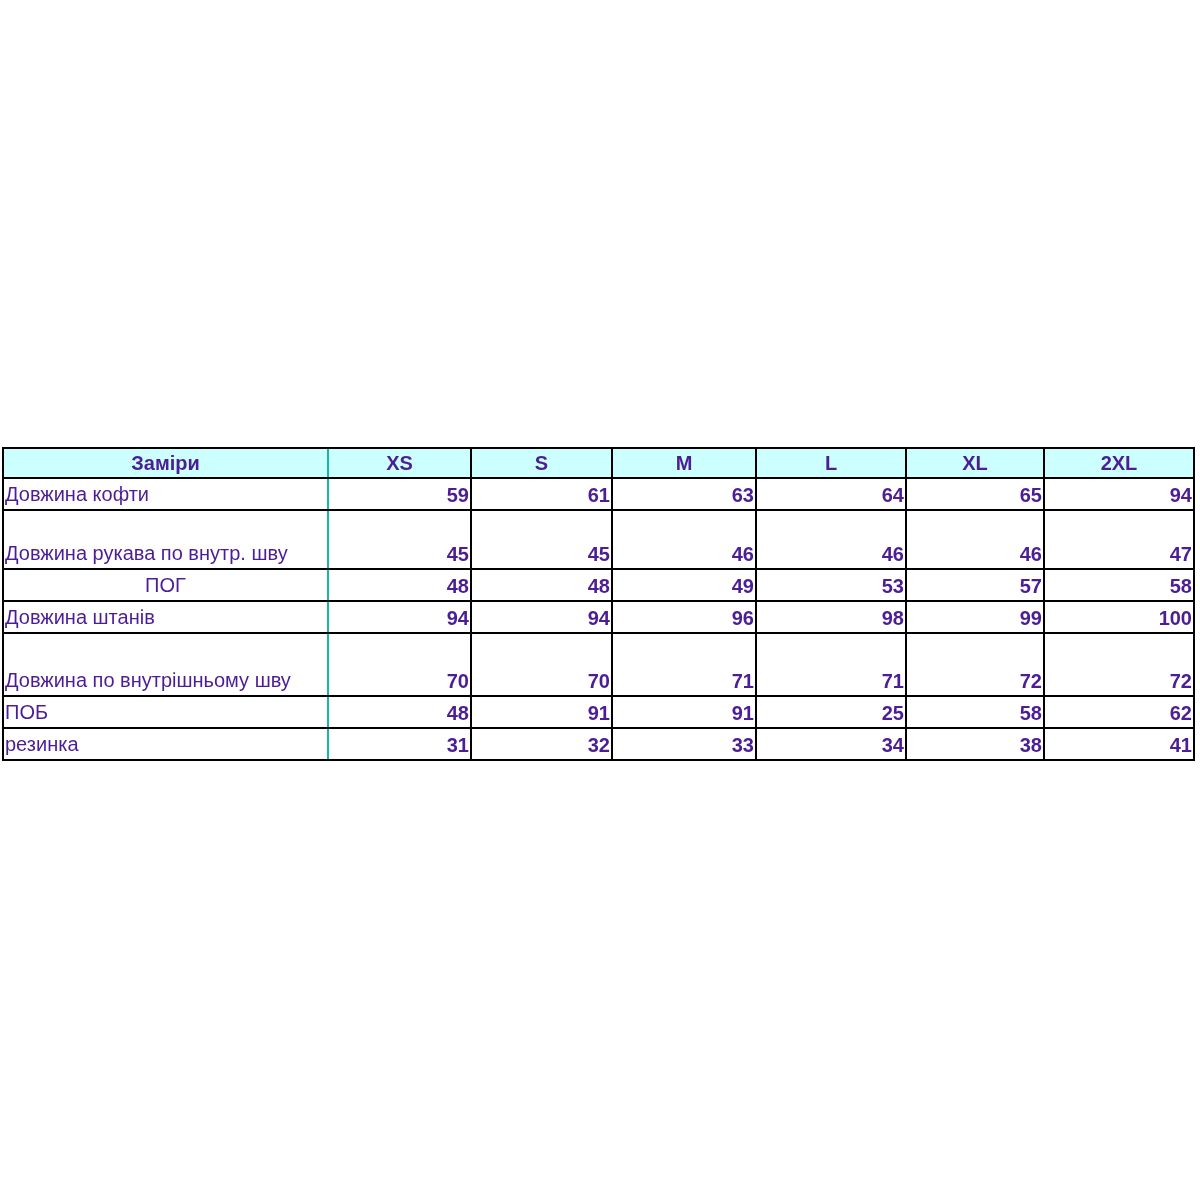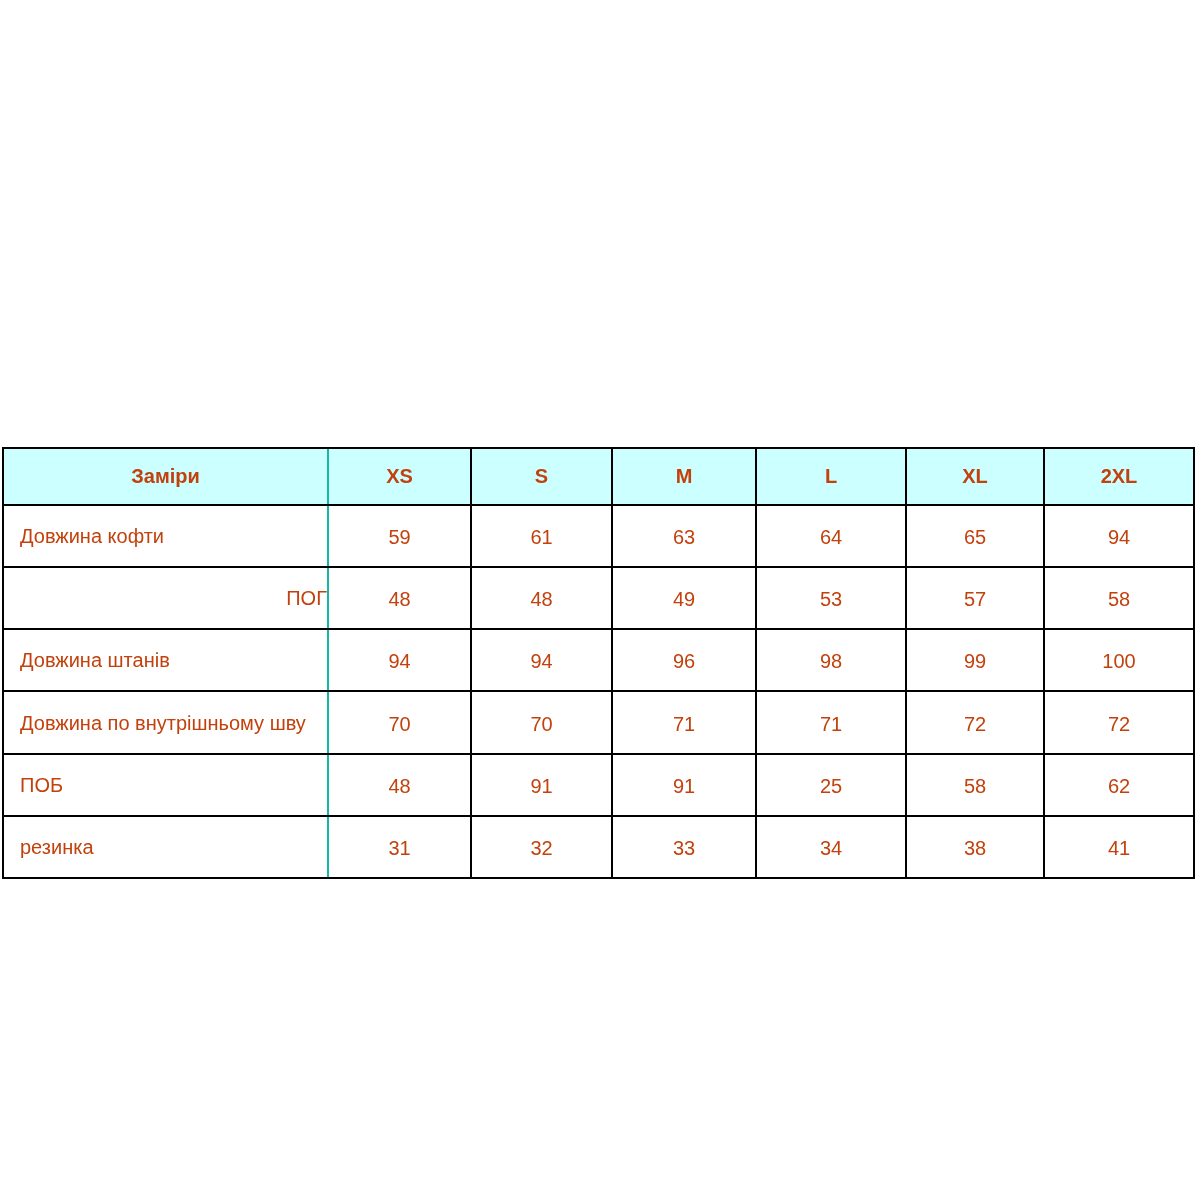--- a/index.html
+++ b/index.html
@@ -21,51 +21,51 @@
     position: absolute;
     left: 2px;
     top: 447px;
     width: 1191px;
     border-collapse: collapse;
     table-layout: fixed;
   }
   table.size-chart th,
   table.size-chart td {
     border: 2px solid #000000;
-    color: #c2410c;
+    color: #4c1d95;
     font-size: 20px;
     overflow: hidden;
-    padding: 16px;
+    padding: 1px;
   }
   
   table.size-chart .c0 { border-right: 1px solid #999999; }
   table.size-chart .c1 { border-left: 2px solid #14b8a6; margin-left: 24px; }
 
   th.hdr {
     background: #ccffff;
     font-weight: bold;
     text-align: center;
     vertical-align: middle;
   }
   td.lbl {
     font-weight: normal;
     text-align: left;
     vertical-align: bottom;
     padding-left: 4px;
     padding-right: 30px;
     line-height: 28px;
   }
   td.lbl.ctr {
-    text-align: right;
+    text-align: center;
     padding-left: 0;
     padding-right: 0;
   }
   td.val {
-    font-weight: normal;
-    text-align: center;
+    font-weight: bold;
+    text-align: right;
     vertical-align: bottom;
     line-height: 26px;
     padding-bottom: 1px;
   }
   tr.h30 { height: 30px; }
   tr.h29 { height: 29px; }
   tr.h59 { height: 59px; }
   tr.h63 { height: 63px; border-radius: 23px; }
 </style>
 </head>
@@ -95,20 +95,29 @@
     </thead>
     <tbody>
       <tr class="h30">
         <td class="lbl c0">Довжина кофти</td>
         <td class="val c1">59</td>
         <td class="val">61</td>
         <td class="val">63</td>
         <td class="val">64</td>
         <td class="val">65</td>
         <td class="val">94</td>
+      </tr>
+      <tr class="h59">
+        <td class="lbl c0">Довжина рукава по внутр. шву</td>
+        <td class="val c1">45</td>
+        <td class="val">45</td>
+        <td class="val">46</td>
+        <td class="val">46</td>
+        <td class="val">46</td>
+        <td class="val">47</td>
       </tr>
       <tr class="h29">
         <td class="lbl ctr c0">ПОГ</td>
         <td class="val c1">48</td>
         <td class="val">48</td>
         <td class="val">49</td>
         <td class="val">53</td>
         <td class="val">57</td>
         <td class="val">58</td>
       </tr>

